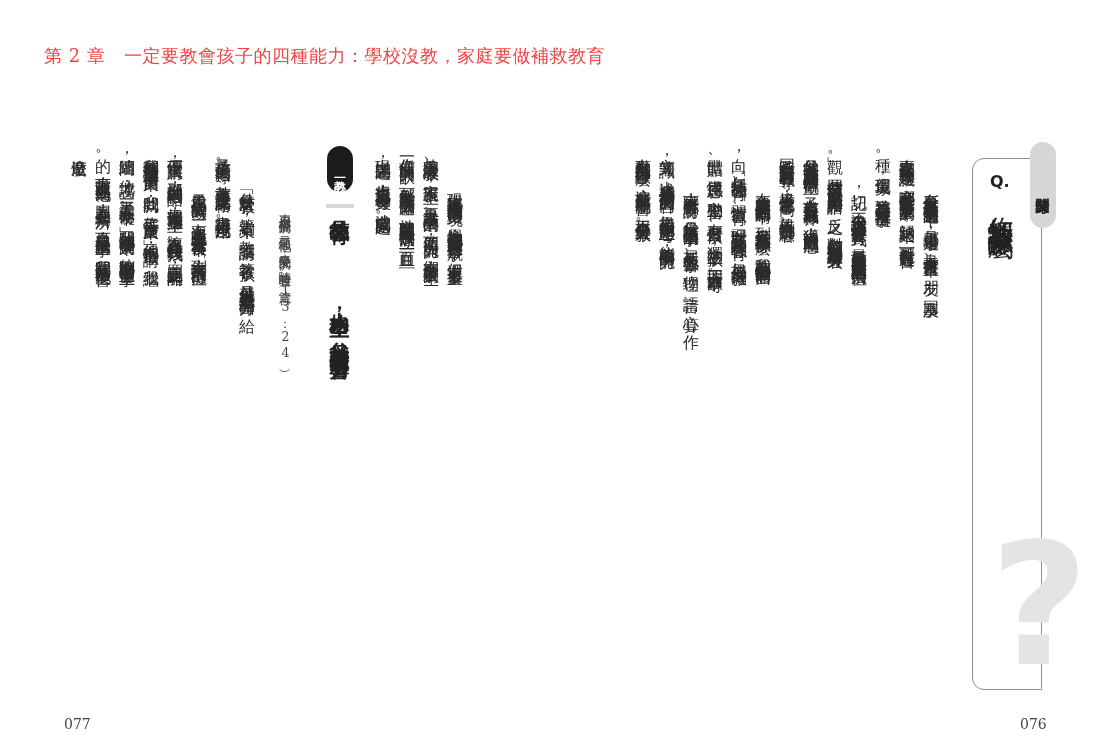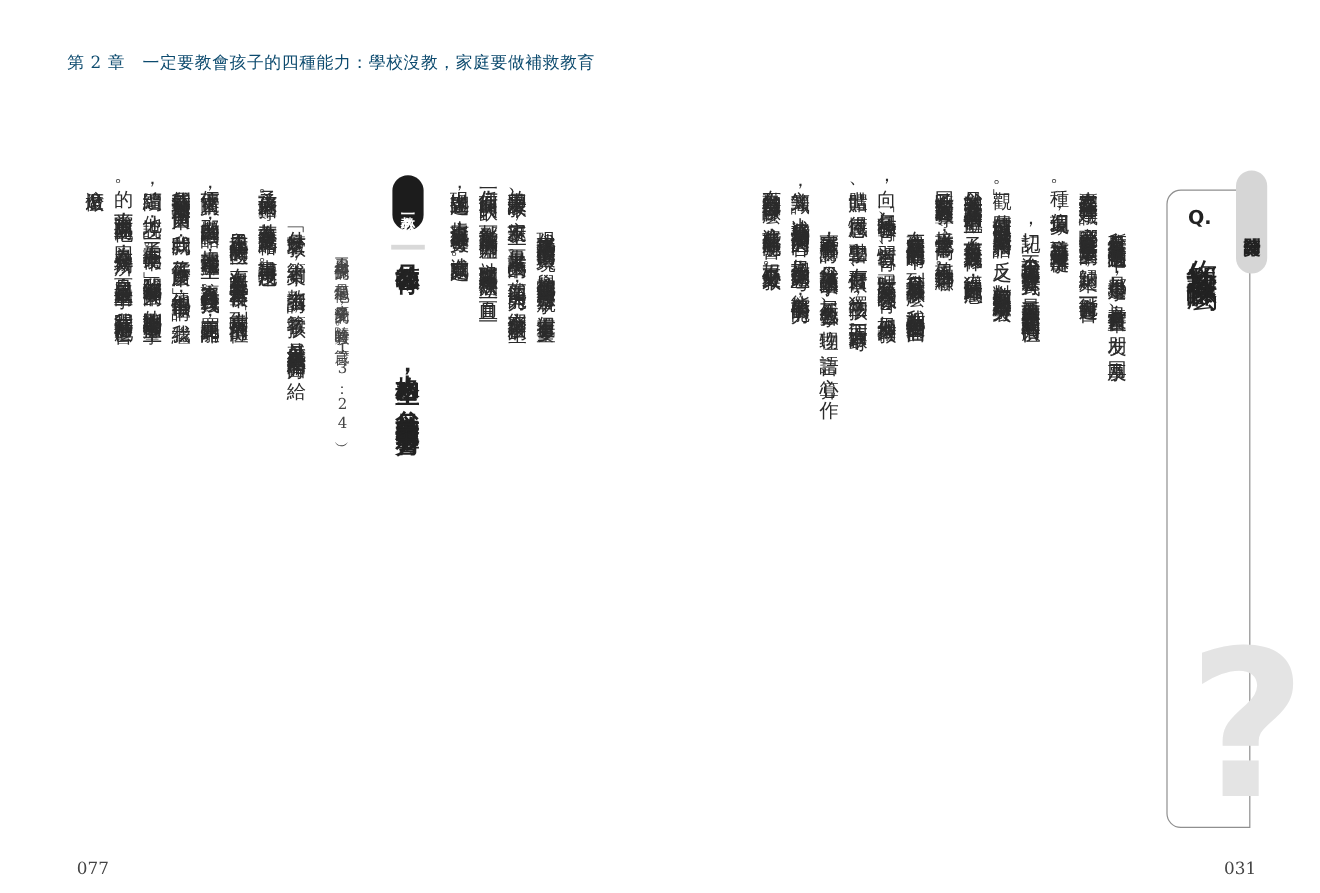--- a/index.html
+++ b/index.html
@@ -1,21 +1,21 @@
 <!DOCTYPE html>
 <html><head>
 <meta charset="utf-8">
 <style>
   html, body { margin:0; padding:0; }
   body {
     width:1100px; height:744px; background:#ffffff; position:relative; overflow:hidden;
     font-family: "DejaVu Serif", "Liberation Serif", serif; color:#2a2a2a;
   }
   .running-head {
-    position:absolute; left:56px; top:44px; font-size:14px; color:#0c4a6e;
+    position:absolute; left:44px; top:44px; font-size:18px; color:#ef4444;
     letter-spacing:0.5px; white-space:nowrap;
   }
   .page-num { position:absolute; top:716px; font-size:14px; color:#444; }
   .col {
     position:absolute; writing-mode:vertical-rl; text-orientation:upright;
     font-size:16px; line-height:22px; letter-spacing:1.2px; white-space:nowrap;
     color:#2b2b2b;
   }
   
   .q-box {
@@ -85,21 +85,21 @@
   <div class="col" style="left:824px; top:146px;">觀」。共同價值觀可以促進家庭的凝聚力與和諧，反之，對立的價值觀則會導致紛爭與分裂。</div>
   <div class="col" style="left:800px; top:146px;">父母的教養方式若建立在共同的價值觀上，子女自然會與父母成為夥伴，獲得家庭的歸屬感，</div>
   <div class="col" style="left:776px; top:146px;">同時子女對於父母的各種教導，接受度也會非常高，效果也會特別顯著。</div>
   <div class="col" style="left:752px; top:146px;">　　在建立家庭共同價值觀的範疇中，到底父母應該教孩子什麼？我認為有特別重要的四個面</div>
   <div class="col" style="left:728px; top:146px;">向，包括「品德教育」、「習慣教育」、「理財教育」及「人際關係教育」。如果父母期待教</div>
   <div class="col" style="left:704px; top:146px;">出體貼、懂得感恩、主動學習、有良好習慣、獨立的孩子，這四方面缺一不可。</div>
   <div class="col" style="left:680px; top:146px;">　　大家可能會有點驚訝，父母該教導孩子的事項，居然不包含數學、物理、語言、心算、作</div>
   <div class="col" style="left:656px; top:146px;">文等知識，上述這些都是屬於技術層面的內容，如果孩子能夠獨立思考，能培養自學的能力，</div>
   <div class="col" style="left:632px; top:146px;">有動機知道自己該學什麼，這些自然而然就能學會，根本不必父母來教。</div>
 
-  <div class="page-num" style="left:1020px;">031</div>
+  <div class="page-num" style="left:1020px;">076</div>
 </div>
 
 <div>
   <div class="col" style="left:444px; top:146px;">　　現代家庭提供孩子優渥的物質環境，學校教他們的是如何應付升學競爭，但還有更多重要</div>
   <div class="col" style="left:420px; top:146px;">的事是課本沒教、安親班不上，更是考試考不出來的。然而這四大能力，卻會影響孩子的一生，</div>
   <div class="col" style="left:396px; top:146px;">任何一個面向的欠缺，都可能造成孩子行為的偏差、社交出現問題及經濟無法獨立。而且一旦</div>
   <div class="col" style="left:372px; top:146px;">出現上述問題，肯定也會反過來影響父母，造成家庭問題。</div>
 
   <div class="badge">必教一</div>
   <div class="section-topic">品德教育</div>

